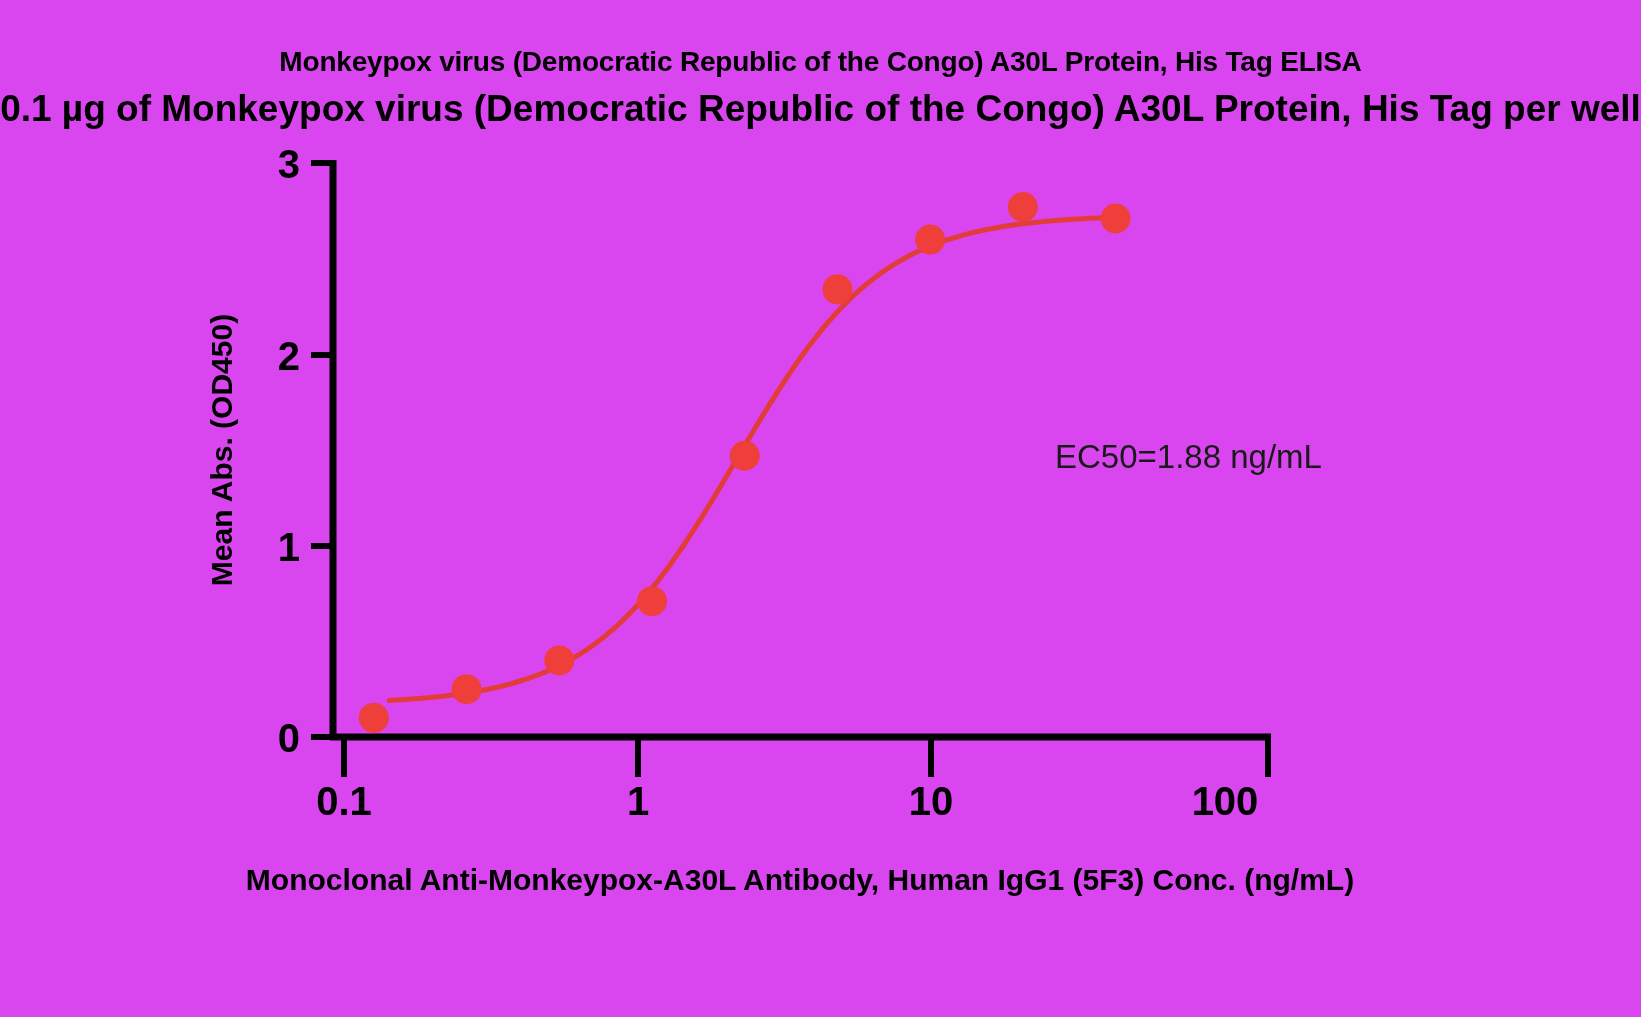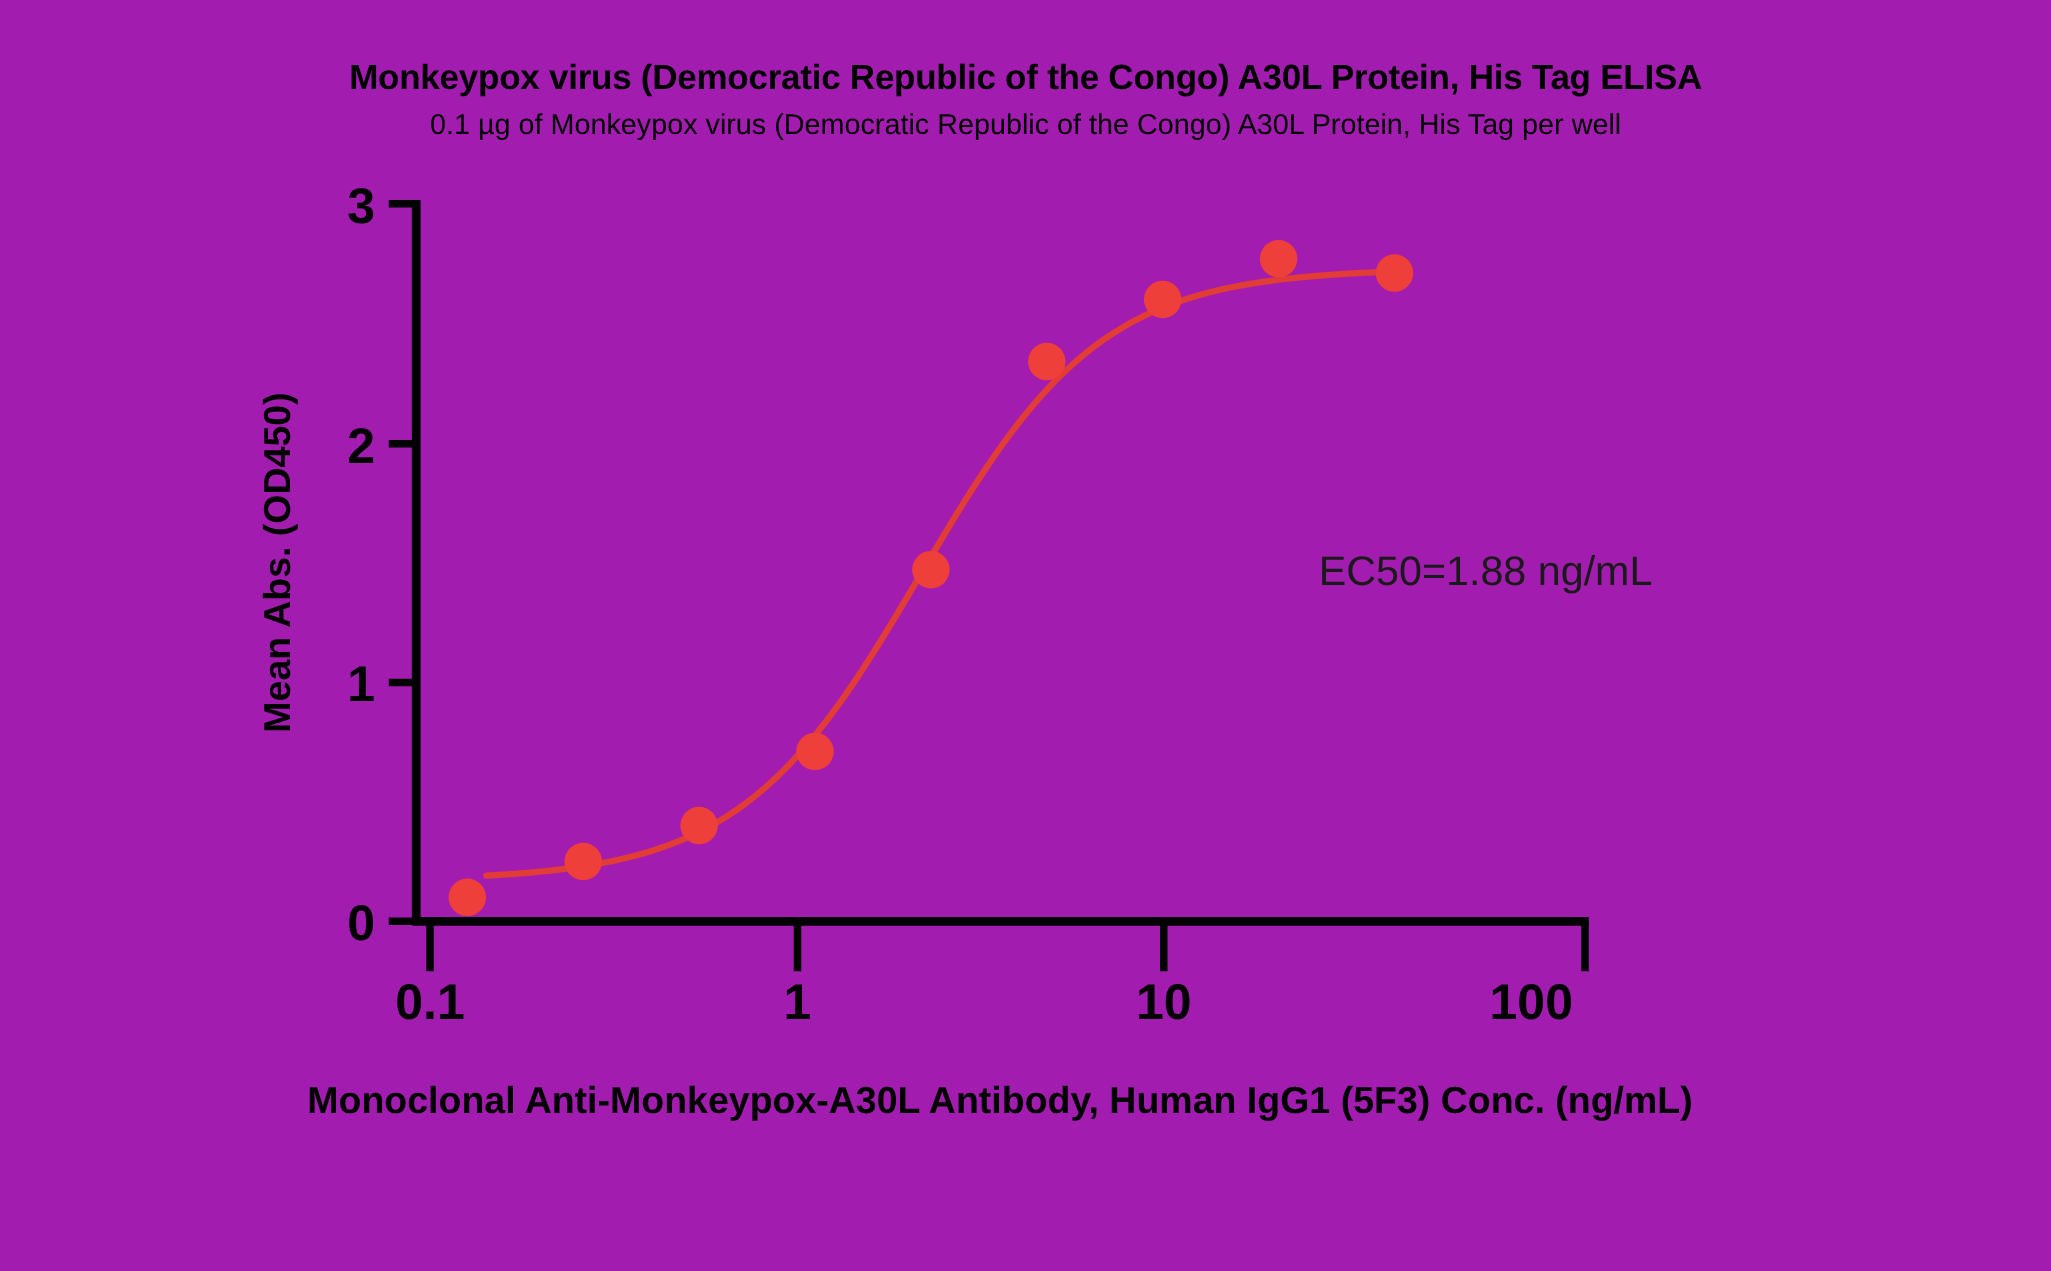--- a/index.html
+++ b/index.html
@@ -11,40 +11,40 @@
     width: 1641px;
     height: 1017px;
     font-family: "Liberation Sans", sans-serif;
     color: #000000;
     overflow: hidden;
   }
   #figure {
     position: relative;
     width: 1641px;
     height: 1017px;
-    background: #a21caf;
+    background: #d946ef;
   }
   .title-block {
     position: absolute;
     left: 0;
     top: 44px;
     width: 1641px;
     text-align: center;
   }
   .chart-title {
     font-size: 28px;
     font-weight: bold;
     letter-spacing: -0.2px;
     line-height: 1.25;
     color: #000000;
     white-space: nowrap;
   }
   .chart-subtitle {
-    font-size: 23px;
-    font-weight: normal;
+    font-size: 37px;
+    font-weight: bold;
     line-height: 1.3;
     color: #000000;
     margin-top: 6px;
     white-space: nowrap;
   }
   svg.plot {
     position: absolute;
     left: 0;
     top: 0;
     width: 1641px;

